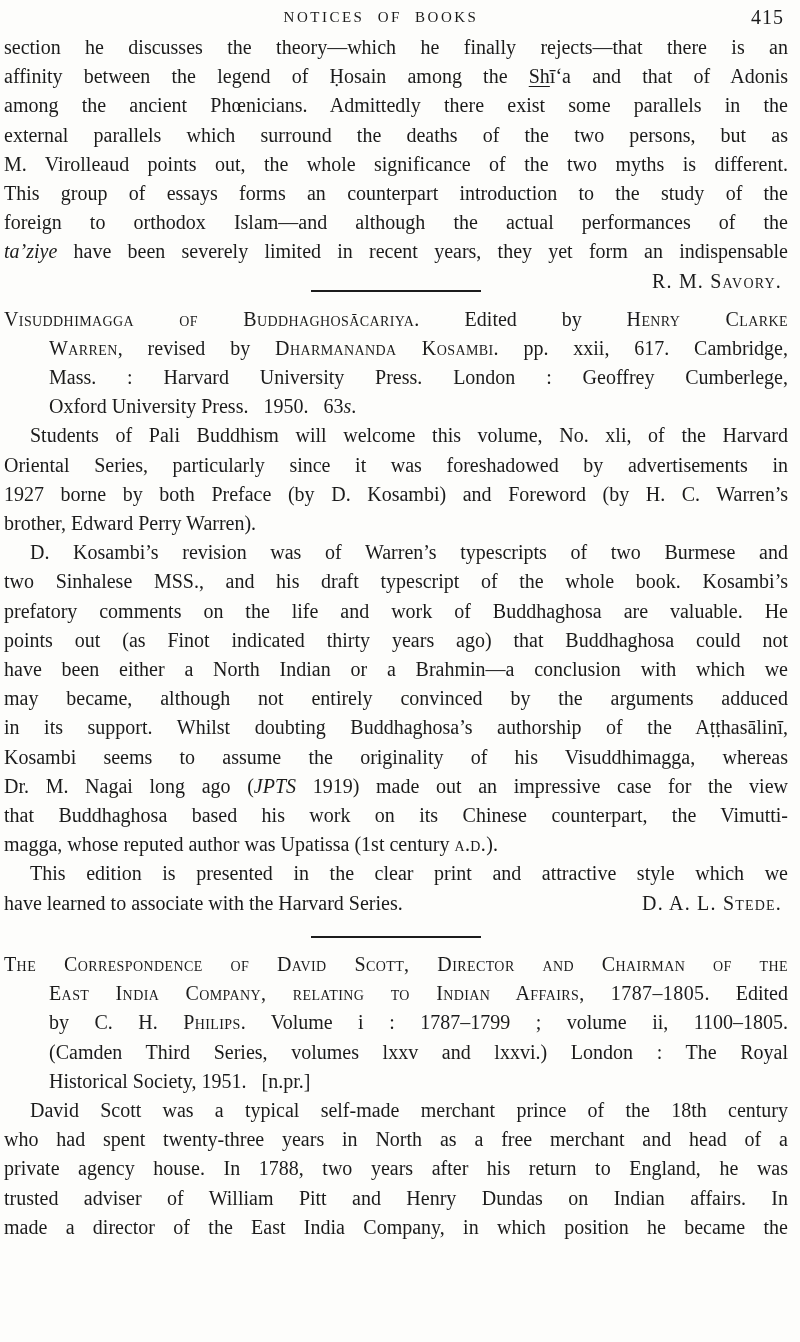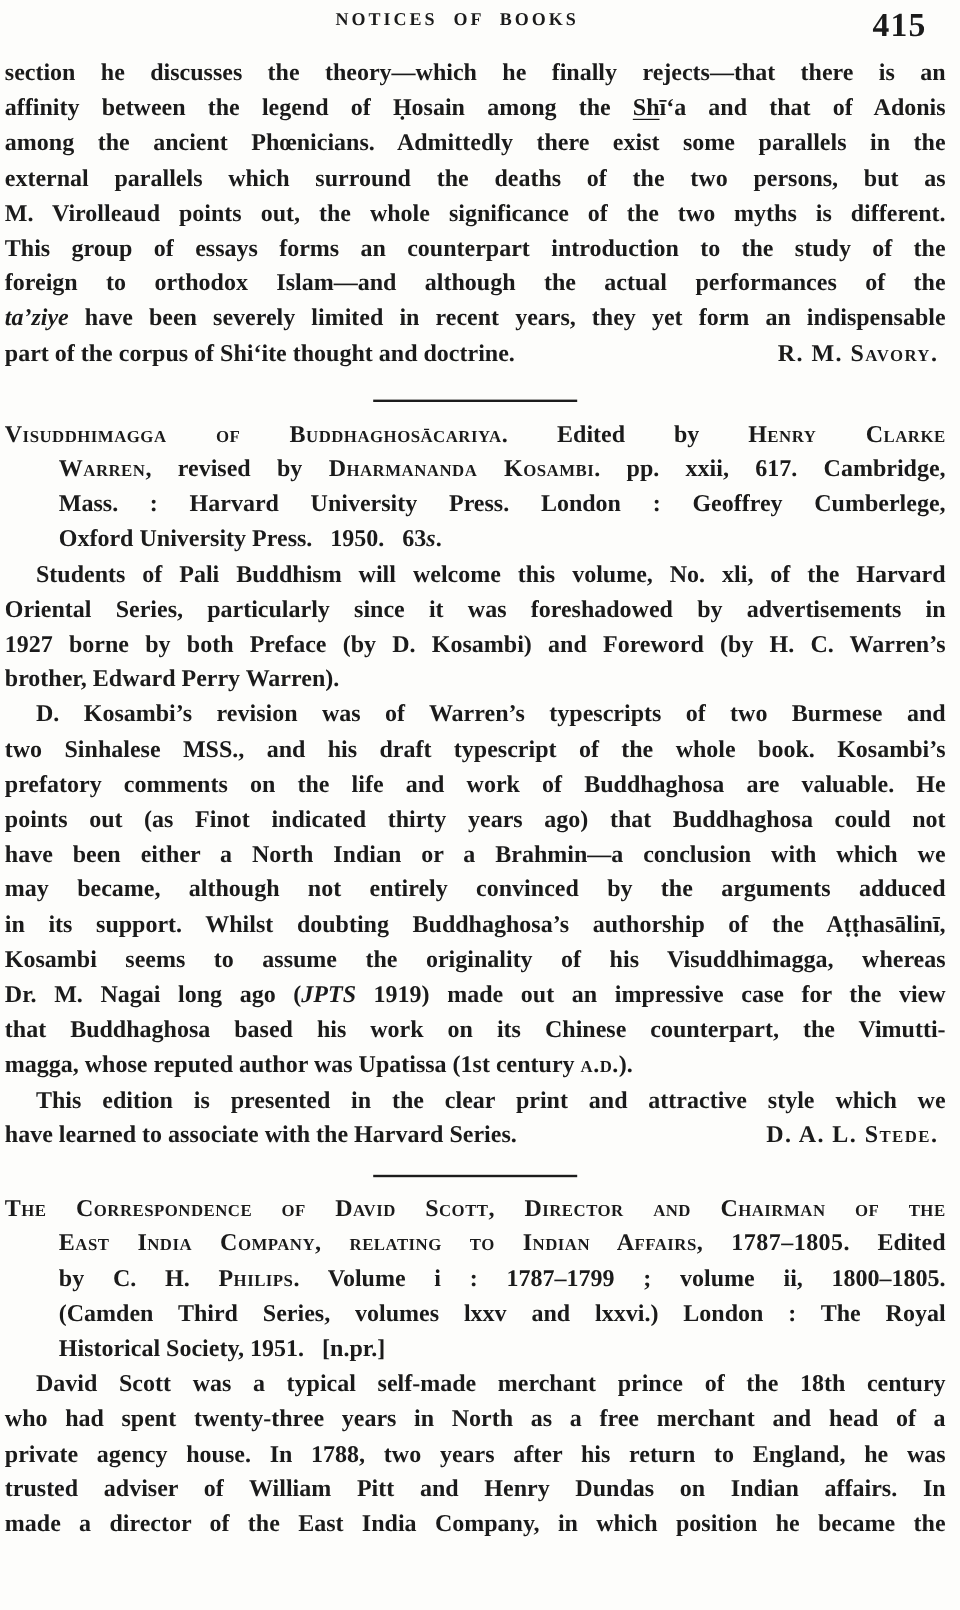--- a/index.html
+++ b/index.html
@@ -4,31 +4,31 @@
 <style>
   html, body { margin: 0; padding: 0; }
   body {
     width: 800px; height: 1342px;
     background: #fdfdfb;
     color: #1b1b1b;
     font-family: "Liberation Serif", "DejaVu Serif", serif;
     font-size: 20px;
     overflow: hidden;
   }
-  .page { padding: 5px 12px 0 4px; font-weight: bold; }
+  .page { padding: 5px 12px 0 4px; }
 
   .page-header { position: relative; height: 24px; margin-top: 4px; }
   .running-title {
     position: absolute; left: 0; right: 30px; top: 0;
     text-align: center;
     font-size: 15px; letter-spacing: 2.5px; word-spacing: 7px;
   }
-  .page-number { position: absolute; right: 16px; top: -3px; font-size: 28px; letter-spacing: 1px; }
+  .page-number { position: absolute; right: 4px; top: -3px; font-size: 20px; letter-spacing: 1px; }
 
-  .page-body { margin-top: 14px; }
+  .page-body { margin-top: 0; }
   .block { line-height: 29.2px; }
   .line { text-align: justify; }
   .line.just { text-align-last: justify; }
   .line.final { text-align-last: auto; }
   .line.indent { padding-left: 26px; }
   .heading .line.hang { padding-left: 45px; }
 
   .i  { font-style: italic; }
   .sc { font-variant: small-caps; letter-spacing: 0.4px; }
   .u  { text-decoration: underline; text-decoration-thickness: 1px; text-underline-offset: 3px; }
@@ -58,21 +58,21 @@
   <div class="page-body">
       <div class="block paragraph">
         <div class="line just"><span>section he discusses the theory—which he finally rejects—that there is an</span></div>
         <div class="line just"><span>affinity between the legend of Ḥosain among the </span><span class="u">Sh</span><span>ī‘a and that of Adonis</span></div>
         <div class="line just"><span>among the ancient Phœnicians. Admittedly there exist some parallels in the</span></div>
         <div class="line just"><span>external parallels which surround the deaths of the two persons, but as</span></div>
         <div class="line just"><span>M. Virolleaud points out, the whole significance of the two myths is different.</span></div>
         <div class="line just"><span>This group of essays forms an counterpart introduction to the study of the</span></div>
         <div class="line just"><span>foreign to orthodox Islam—and although the actual performances of the</span></div>
         <div class="line just"><span class="i">ta’ziye</span><span> have been severely limited in recent years, they yet form an indispensable</span></div>
-        <div class="line final"><span>part of the corpus of Shi‘ite thought and doctrine.</span><span class="sig">R. M. Savory.</span></div>
+        <div class="line final"><span class="sig">R. M. Savory.</span></div>
       </div>
       <div class="rule"></div>
       <div class="block heading">
         <div class="line just"><span class="sc">Visuddhimagga of Buddhaghosācariya.</span><span> Edited by </span><span class="sc">Henry Clarke</span></div>
         <div class="line just hang"><span class="sc">Warren</span><span>, revised by </span><span class="sc">Dharmananda Kosambi</span><span>. pp. xxii, 617. Cambridge,</span></div>
         <div class="line just hang"><span>Mass. : Harvard University Press. London : Geoffrey Cumberlege,</span></div>
         <div class="line final hang"><span>Oxford University Press.  1950.  63</span><span class="i">s</span><span>.</span></div>
       </div>
       <div class="block paragraph">
         <div class="line just indent"><span>Students of Pali Buddhism will welcome this volume, No. xli, of the Harvard</span></div>
@@ -94,21 +94,21 @@
         <div class="line final"><span>magga, whose reputed author was Upatissa (1st century </span><span class="sc">a.d.</span><span>).</span></div>
       </div>
       <div class="block paragraph">
         <div class="line just indent"><span>This edition is presented in the clear print and attractive style which we</span></div>
         <div class="line final"><span>have learned to associate with the Harvard Series.</span><span class="sig">D. A. L. Stede.</span></div>
       </div>
       <div class="rule r2"></div>
       <div class="block heading">
         <div class="line just"><span class="sc">The Correspondence of David Scott, Director and Chairman of the</span></div>
         <div class="line just hang"><span class="sc">East India Company, relating to Indian Affairs, 1787–1805.</span><span> Edited</span></div>
-        <div class="line just hang"><span>by C. H. </span><span class="sc">Philips</span><span>. Volume i : 1787–1799 ; volume ii, 1800–1805.</span></div>
+        <div class="line just hang"><span>by C. H. </span><span class="sc">Philips</span><span>. Volume i : 1787–1799 ; volume ii, 1100–1805.</span></div>
         <div class="line just hang"><span>(Camden Third Series, volumes lxxv and lxxvi.) London : The Royal</span></div>
         <div class="line final hang"><span>Historical Society, 1951.  [n.pr.]</span></div>
       </div>
       <div class="block paragraph">
         <div class="line just indent"><span>David Scott was a typical self-made merchant prince of the 18th century</span></div>
         <div class="line just"><span>who had spent twenty-three years in North as a free merchant and head of a</span></div>
         <div class="line just"><span>private agency house. In 1788, two years after his return to England, he was</span></div>
         <div class="line just"><span>trusted adviser of William Pitt and Henry Dundas on Indian affairs. In</span></div>
         <div class="line just"><span>made a director of the East India Company, in which position he became the</span></div>
       </div>

